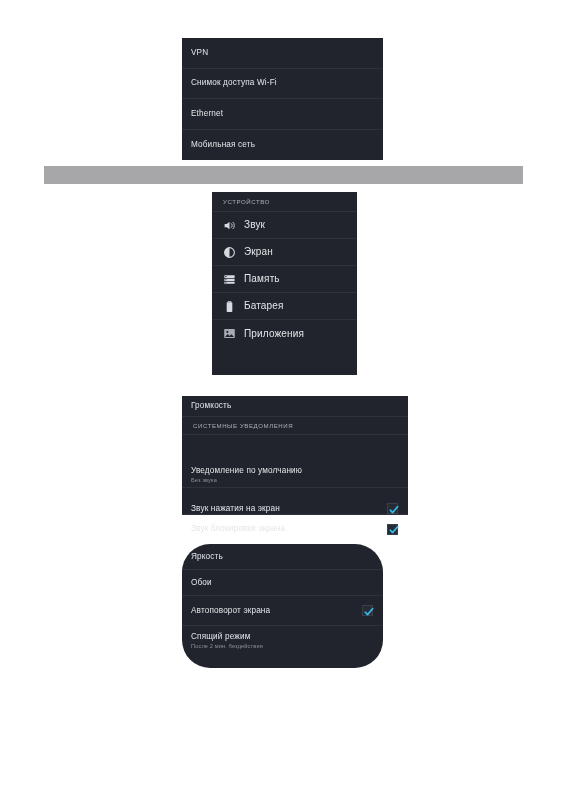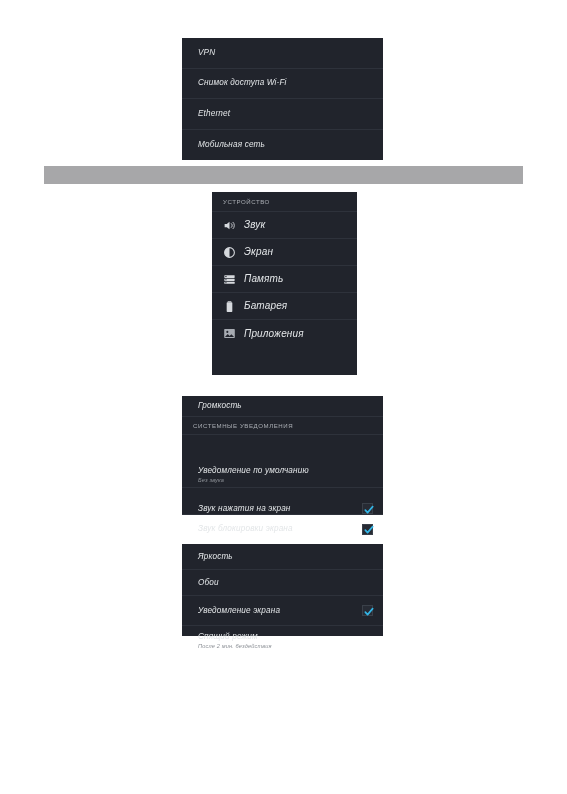--- a/index.html
+++ b/index.html
@@ -19,26 +19,25 @@
     position: absolute;
     background: #21242c;
     box-sizing: border-box;
   }
 
   .row {
     position: relative;
     box-sizing: border-box;
     display: flex;
     align-items: center;
-    padding: 0 10px 0 16px;
+    padding: 0 10px 0 9px;
     border-bottom: 1px solid #2e323b;
     color: #e6e8ea;
     font-size: 8.2px;
     letter-spacing: 0.15px;
-    font-style: italic;
   }
   .row:last-child { border-bottom: none; }
 
   .row .label-wrap {
     display: flex;
     flex-direction: column;
     justify-content: center;
     flex: 1 1 auto;
     min-width: 0;
   }
@@ -96,31 +95,31 @@
     margin-right: 8px;
     flex: 0 0 14px;
     display: flex;
     align-items: center;
     justify-content: center;
   }
   .ic svg { display: block; }
 
   
   #panel-sound {
-    left: 182px; top: 396px; width: 201px; height: 119px;
+    left: 182px; top: 396px; width: 226px; height: 119px;
   }
   #panel-sound .r-vol      { height: 21px; }
   #panel-sound .section-head { height: 18px; }
   #panel-sound .r-notif    { height: 25px; margin-top: 28px; }
   #panel-sound .r-touch    { height: 27px; align-items: flex-end; }
   #panel-sound .r-lock     { height: 28px; }
 
   
   #panel-display {
-    left: 182px; top: 544px; width: 201px; height: 92px;
+    left: 182px; top: 544px; width: 201px; height: 124px; border-radius: 28px;
   }
   #panel-display .r-bright { height: 26px; }
   #panel-display .r-wall   { height: 26px; }
   #panel-display .r-rot    { height: 30px; }
   #panel-display .r-sleep  { height: 30px; }
 
   
   .checkbox {
     width: 11px;
     height: 11px;
@@ -283,21 +282,21 @@
   </div>
 
   <div class="row r-wall">
     <div class="label-wrap">
       <div class="title">Обои</div>
     </div>
   </div>
 
   <div class="row r-rot">
     <div class="label-wrap">
-      <div class="title">Уведомление экрана</div>
+      <div class="title">Автоповорот экрана</div>
     </div>
     <span class="checkbox">
       <svg width="10" height="10" viewBox="0 0 12 12">
         <path d="M1.6 6.1l2.7 3L10.4 2" stroke="#33b5e5" stroke-width="2" fill="none" stroke-linecap="round" stroke-linejoin="round"></path>
       </svg>
     </span>
   </div>
 
   <div class="row r-sleep">
     <div class="label-wrap">

